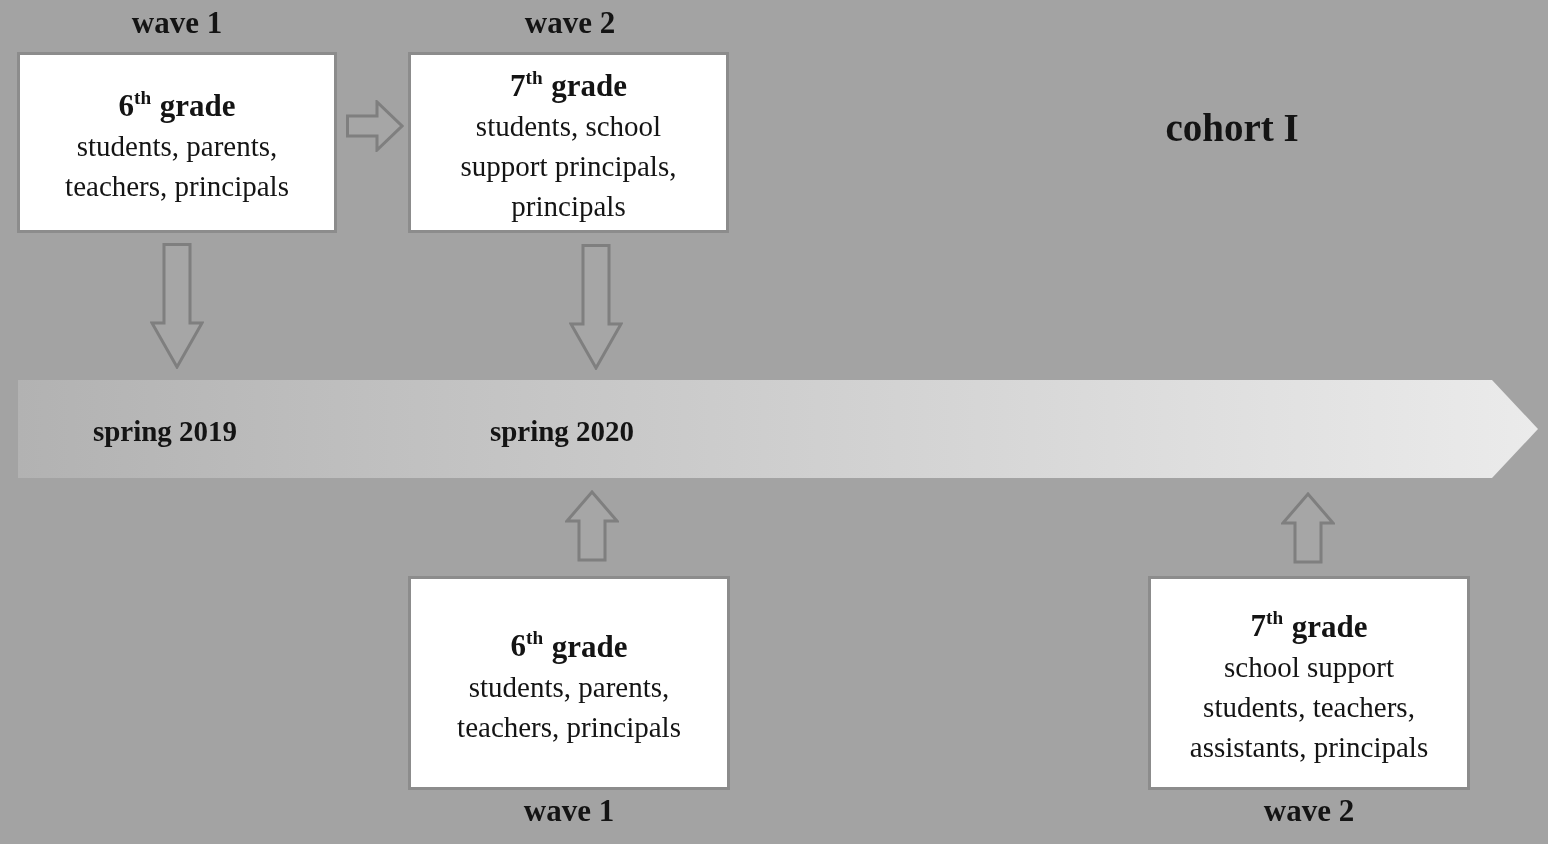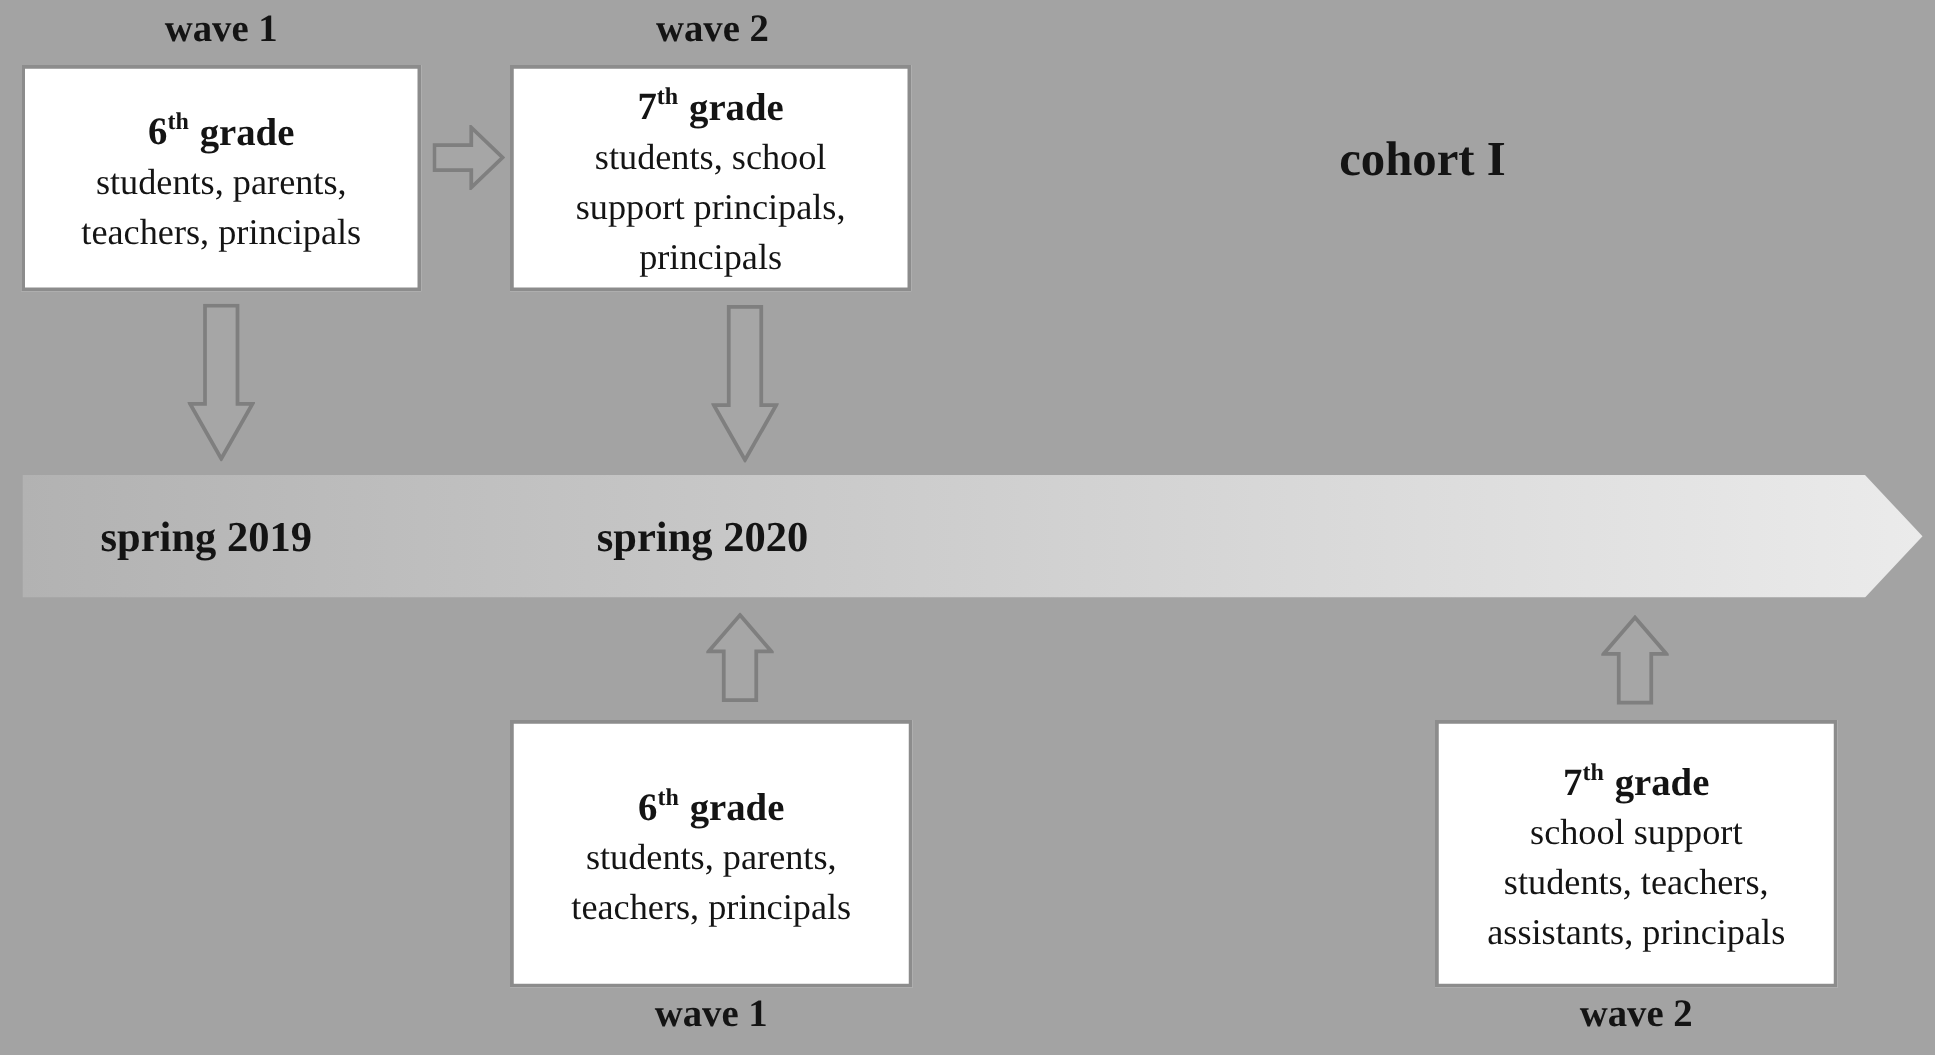--- a/index.html
+++ b/index.html
@@ -27,21 +27,21 @@
     display:flex;flex-direction:column;
     align-items:center;justify-content:center;
     text-align:center;
   }
   .grade-line{font-size:31px;font-weight:bold;line-height:40px;white-space:nowrap;}
   .grade-line sup{font-size:0.62em;position:relative;top:-0.05em;vertical-align:super;}
   .grade-word{margin-left:0.28em;}
   .p-line{font-size:29px;line-height:40px;white-space:nowrap;}
   .timeline-label{
     width:260px;text-align:center;
-    font-size:34px;font-weight:bold;line-height:42px;
+    font-size:29px;font-weight:bold;line-height:42px;
   }
   svg{display:block;}
 </style>
 </head>
 <body>
 
 <div id="canvas">
 
   <div class="abs wave-label" style="left:57px;top:5px;">wave 1</div>
   <div class="abs wave-label" style="left:450px;top:5px;">wave 2</div>
@@ -56,21 +56,21 @@
     <polygon points="1.5,16 31,16 31,2 56,26 31,50 31,36 1.5,36" fill="#a6a6a6" stroke="#7f7f7f" stroke-width="3" stroke-linejoin="miter"></polygon>
   </svg>
 
   <div class="abs pbox" style="left:408px;top:52px;width:321px;height:181px;">
     <div class="grade-line"><span>7</span><sup>th</sup><span class="grade-word">grade</span></div>
     <div class="p-line">students, school</div>
     <div class="p-line">support principals,</div>
     <div class="p-line">principals</div>
   </div>
 
-  <div class="abs cohort-label" style="left:988px;top:106px;text-align:center;">cohort I</div>
+  <div class="abs cohort-label" style="left:1082px;top:106px;text-align:center;">cohort I</div>
 
   <svg class="abs" style="left:150px;top:243px;" width="54" height="126" viewBox="0 0 54 126">
     <polygon points="14,1.5 40,1.5 40,80 52,80 27,124 2,80 14,80" fill="#a6a6a6" stroke="#7f7f7f" stroke-width="3" stroke-linejoin="miter"></polygon>
   </svg>
   <svg class="abs" style="left:569px;top:244px;" width="54" height="126" viewBox="0 0 54 126">
     <polygon points="14,1.5 40,1.5 40,80 52,80 27,124 2,80 14,80" fill="#a6a6a6" stroke="#7f7f7f" stroke-width="3" stroke-linejoin="miter"></polygon>
   </svg>
 
   <svg class="abs" style="left:18px;top:380px;" width="1521" height="98" viewBox="0 0 1521 98">
     <defs>

